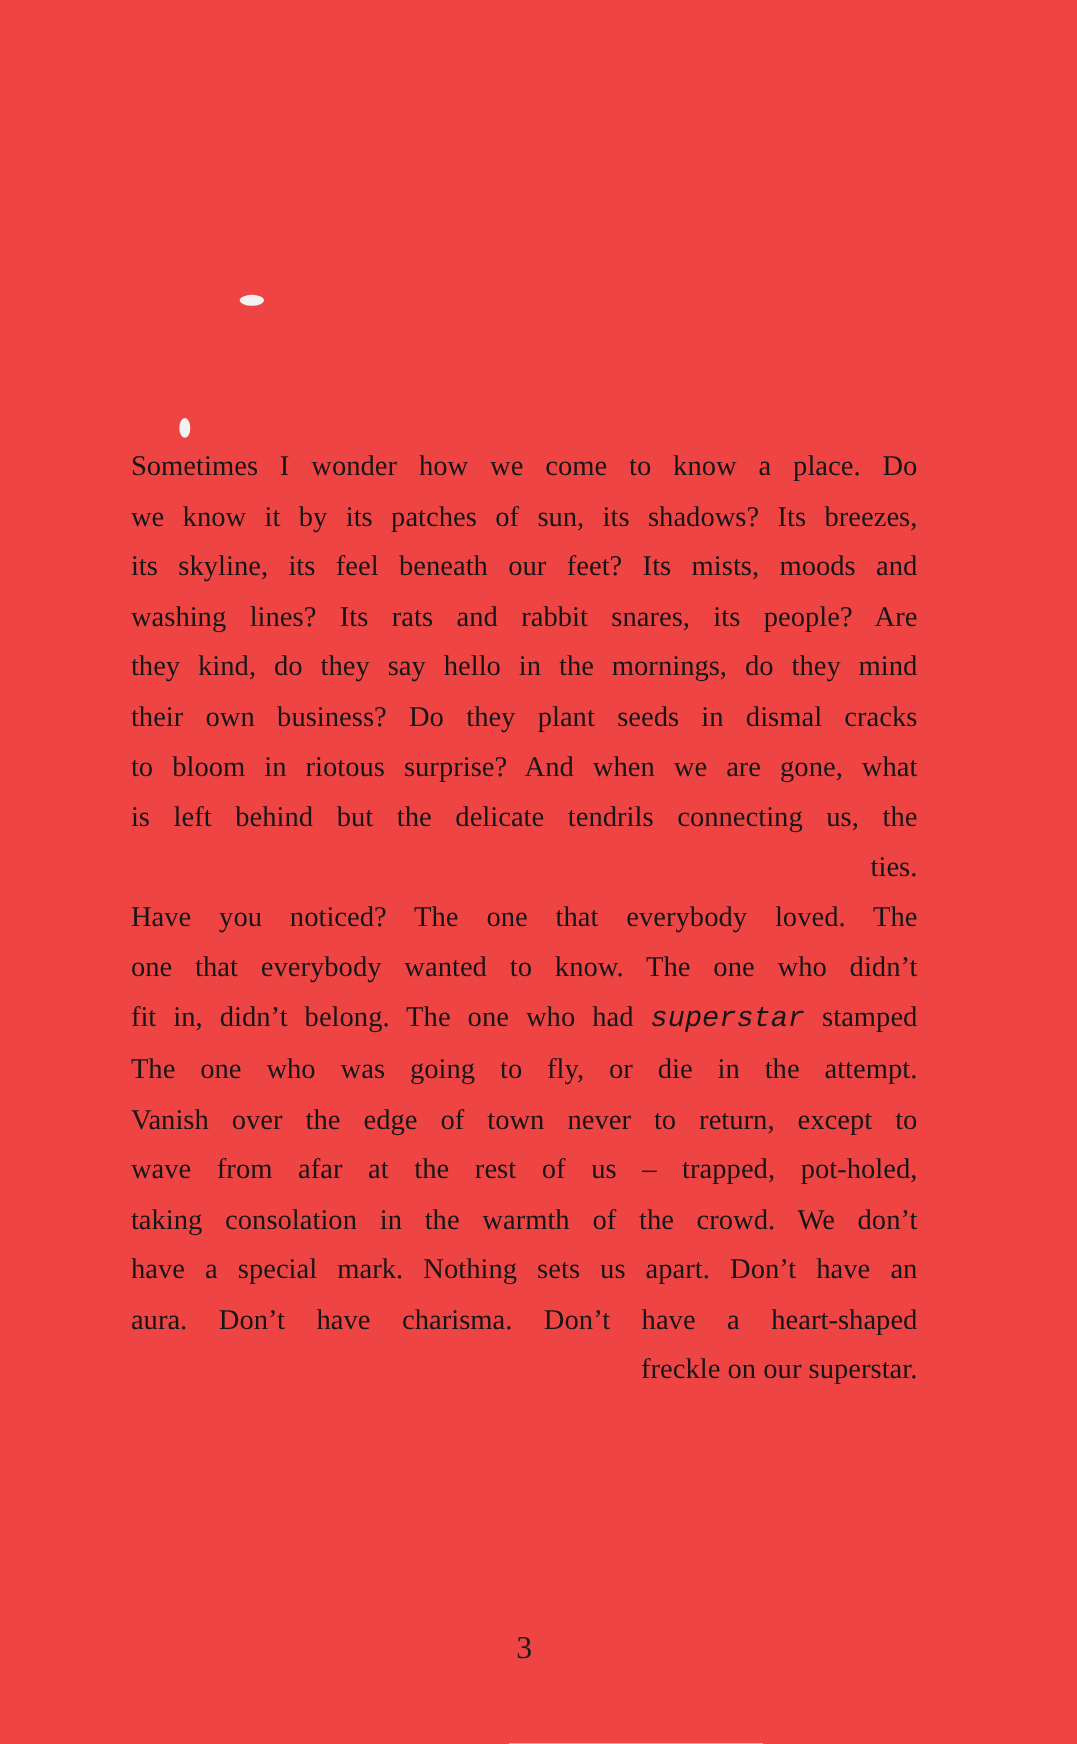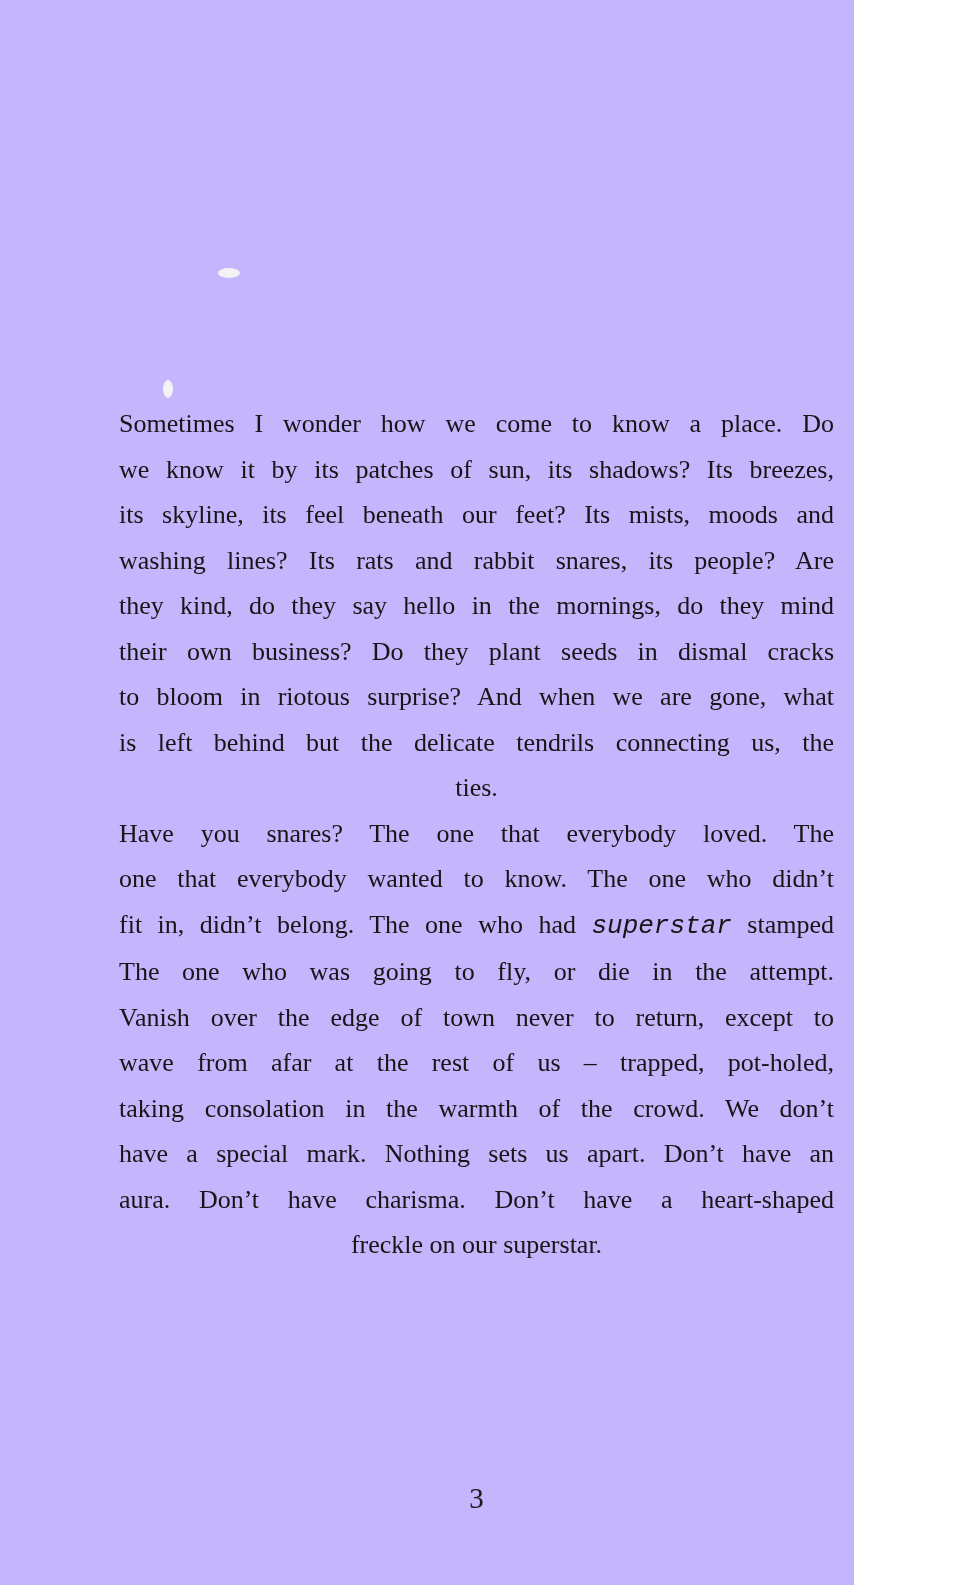--- a/index.html
+++ b/index.html
@@ -2,23 +2,23 @@
 <html><head>
 <meta charset="utf-8">
 <style>
   html, body {
     margin: 0;
     padding: 0;
     background: #ffffff;
   }
   .page {
     position: relative;
-    width: 854px;
+    width: 979px;
     height: 1585px;
-    background: #c4b5fd;
+    background: #ef4444;
     overflow: hidden;
     font-family: "Liberation Serif", "DejaVu Serif", serif;
     color: #161616;
   }
   
   .smudge {
     position: absolute;
     border-radius: 50%;
     background: #f3f3f3;
   }
@@ -28,21 +28,21 @@
   .text-block {
     position: absolute;
     left: 119px;
     top: 401px;
     width: 715px;
   }
   .line {
     font-size: 26px;
     line-height: 45.5px;
     white-space: normal;
-    text-align: center;
+    text-align: right;
   }
   .j {
     text-align: justify;
     text-align-last: justify;
   }
   .indent {
     text-indent: 38px;
   }
   .line em {
     font-style: italic;
@@ -70,21 +70,21 @@
   <main class="text-block">
     <div class="line j">Sometimes I wonder how we come to know a place. Do</div>
     <div class="line j">we know it by its patches of sun, its shadows? Its breezes,</div>
     <div class="line j">its skyline, its feel beneath our feet? Its mists, moods and</div>
     <div class="line j">washing lines? Its rats and rabbit snares, its people? Are</div>
     <div class="line j">they kind, do they say hello in the mornings, do they mind</div>
     <div class="line j">their own business? Do they plant seeds in dismal cracks</div>
     <div class="line j">to bloom in riotous surprise? And when we are gone, what</div>
     <div class="line j">is left behind but the delicate tendrils connecting us, the</div>
     <div class="line">ties.</div>
-    <div class="line j">Have you snares? The one that everybody loved. The</div>
+    <div class="line j">Have you noticed? The one that everybody loved. The</div>
     <div class="line j">one that everybody wanted to know. The one who didn’t</div>
     <div class="line j"><span>fit in, didn’t belong. The one who had </span><em>superstar</em><span> stamped</span></div>
     <div class="line j">The one who was going to fly, or die in the attempt.</div>
     <div class="line j">Vanish over the edge of town never to return, except to</div>
     <div class="line j">wave from afar at the rest of us – trapped, pot-holed,</div>
     <div class="line j">taking consolation in the warmth of the crowd. We don’t</div>
     <div class="line j">have a special mark. Nothing sets us apart. Don’t have an</div>
     <div class="line j">aura. Don’t have charisma. Don’t have a heart-shaped</div>
     <div class="line">freckle on our superstar.</div>
   </main>

